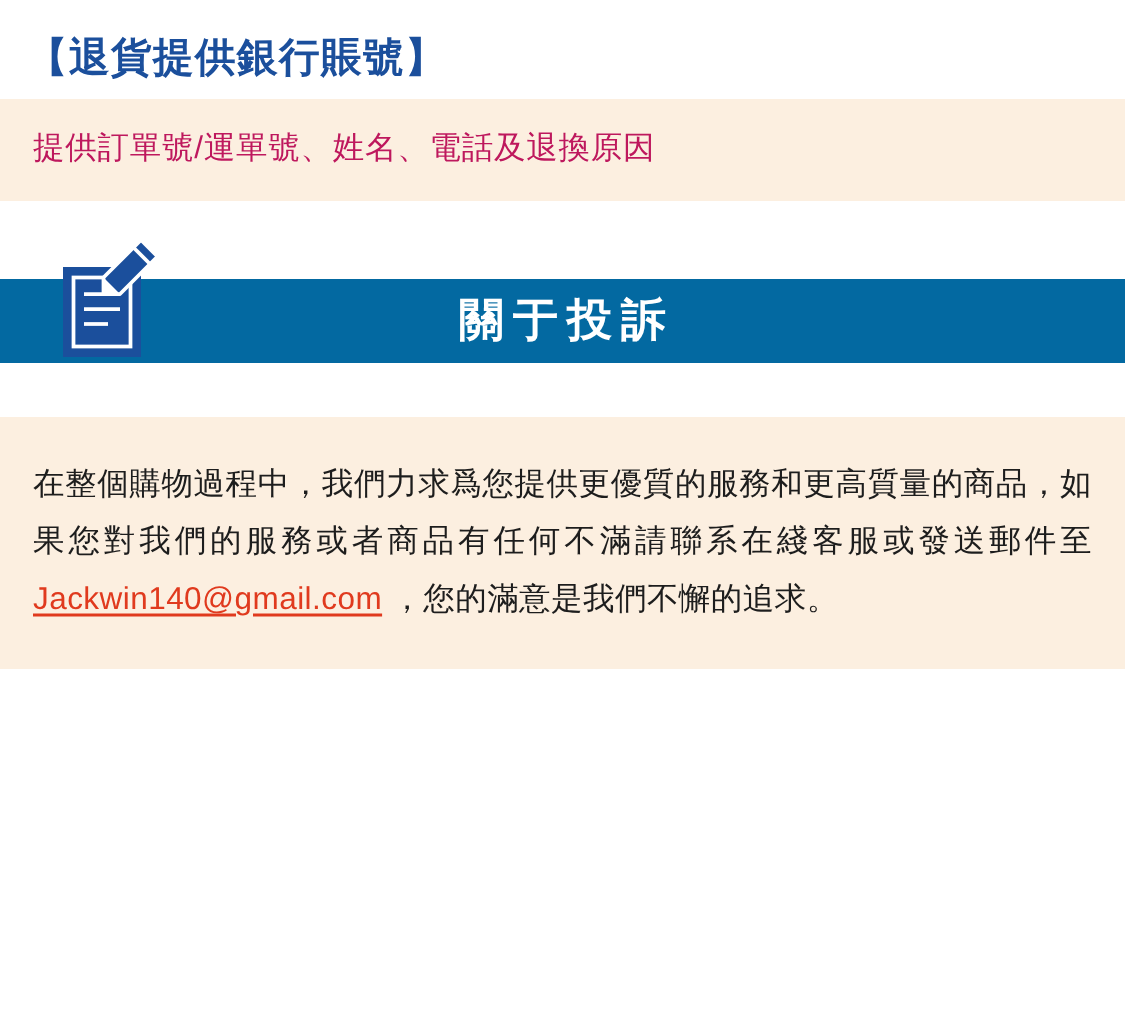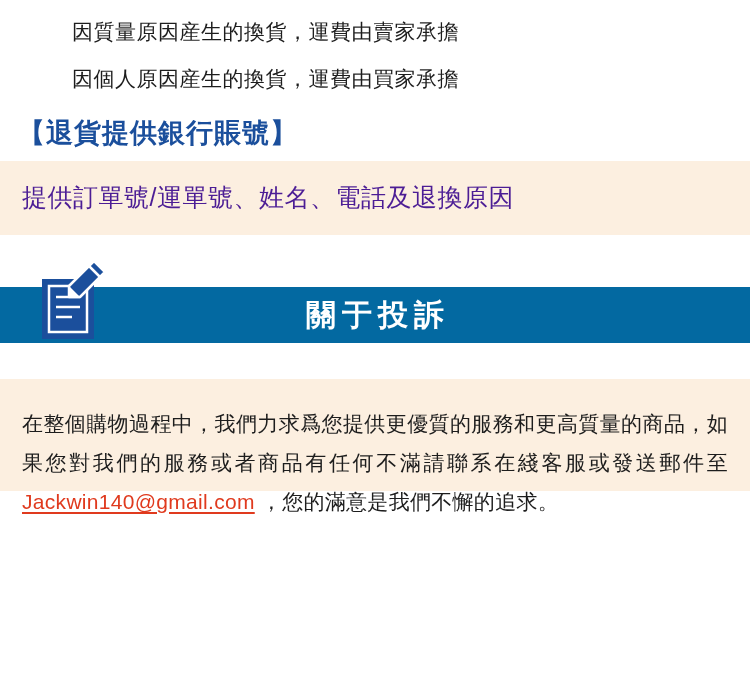--- a/index.html
+++ b/index.html
@@ -44,24 +44,24 @@
     white-space: nowrap;
   }
 
   
   .note-block {
     background: #fcefe0;
     padding: 16px 0 18px 0;
     margin: 0;
   }
   .note-line {
-    font-size: 25px;
+    font-size: 21px;
     line-height: 1.6;
     letter-spacing: 0.5px;
-    color: #4c1d95;
+    color: #be185d;
     padding-left: 22px;
     white-space: nowrap;
   }
 
   
   .banner-wrap {
     position: relative;
     margin-top: 52px;
     height: 62px;
   }
@@ -90,45 +90,41 @@
     width: 76px;
     height: 84px;
     z-index: 3;
   }
 
   
   .closing-block {
     background: #fcefe0;
     margin-top: 30px;
     padding: 26px 22px 40px 22px;
-    height: 112px;
+    height: 168px;
     box-sizing: border-box;
   }
   .closing-text {
     font-size: 21px;
     line-height: 1.85;
     letter-spacing: 0.3px;
     color: #1d1d1d;
     text-align: justify;
   }
   .email {
     color: #e03a1e;
     text-decoration: underline;
     text-underline-offset: 3px;
   }
 </style>
 </head>
 <body>
 
 <div class="page">
 
-  <div class="policy-lines">
-    <p class="policy-line">因質量原因産生的換貨，運費由賣家承擔</p>
-    <p class="policy-line">因個人原因産生的換貨，運費由買家承擔</p>
-  </div>
 
   <div class="bracket-heading">【退貨提供銀行賬號】</div>
 
   <div class="note-block">
     <div class="note-line">提供訂單號/運單號、姓名、電話及退換原因</div>
   </div>
 
   <div class="banner-wrap">
     <div class="banner-bar">
       <span class="banner-title">關于投訴</span>

